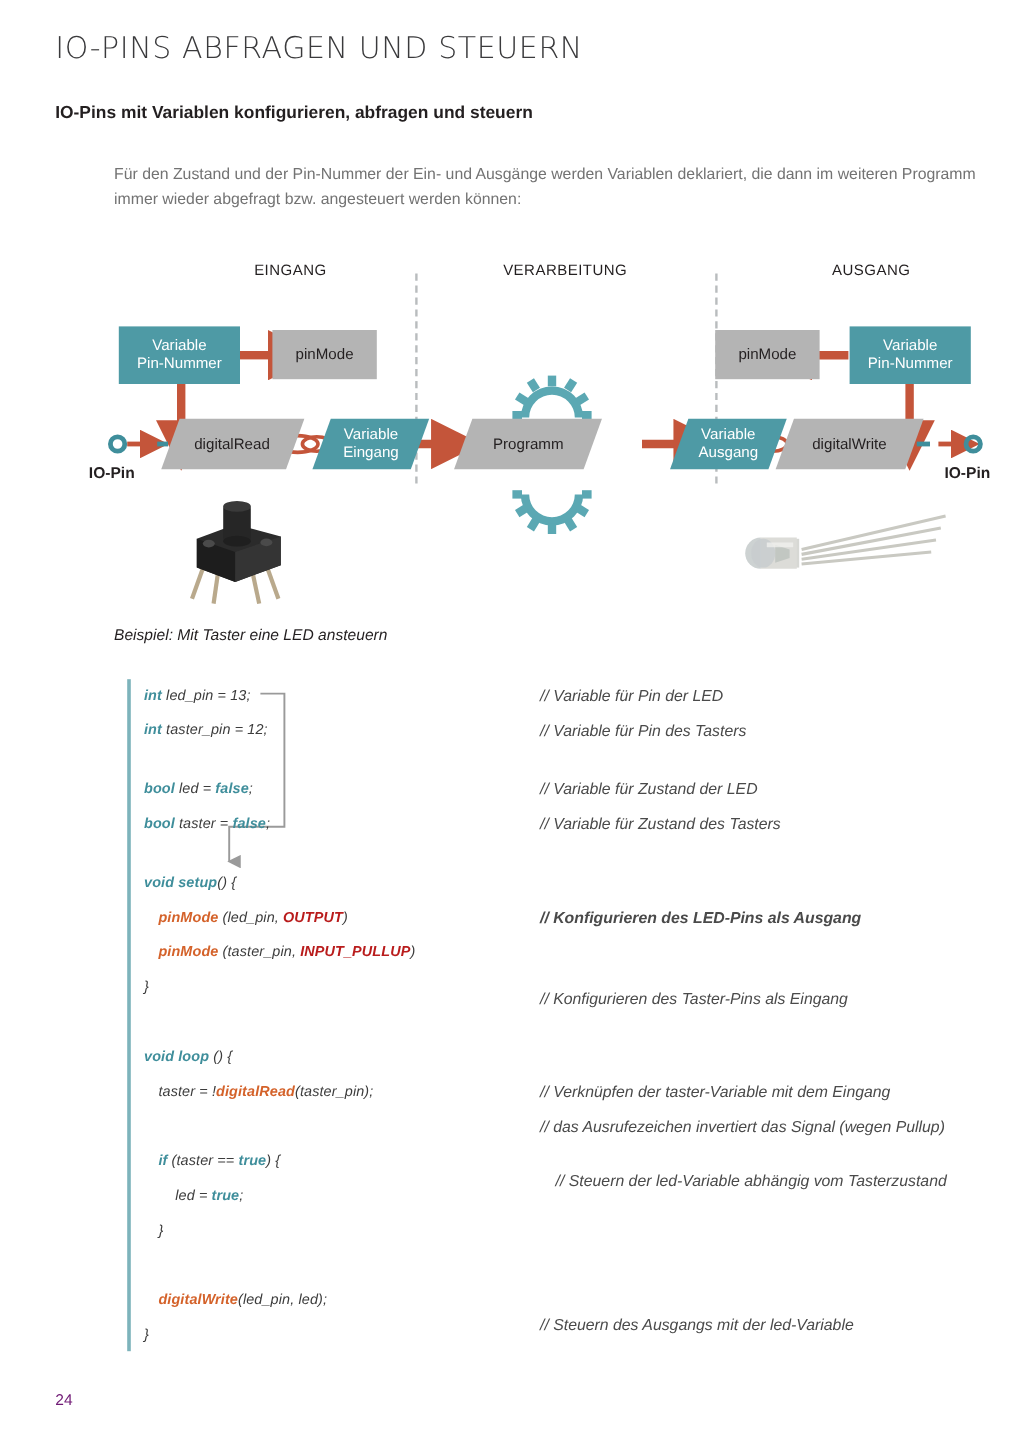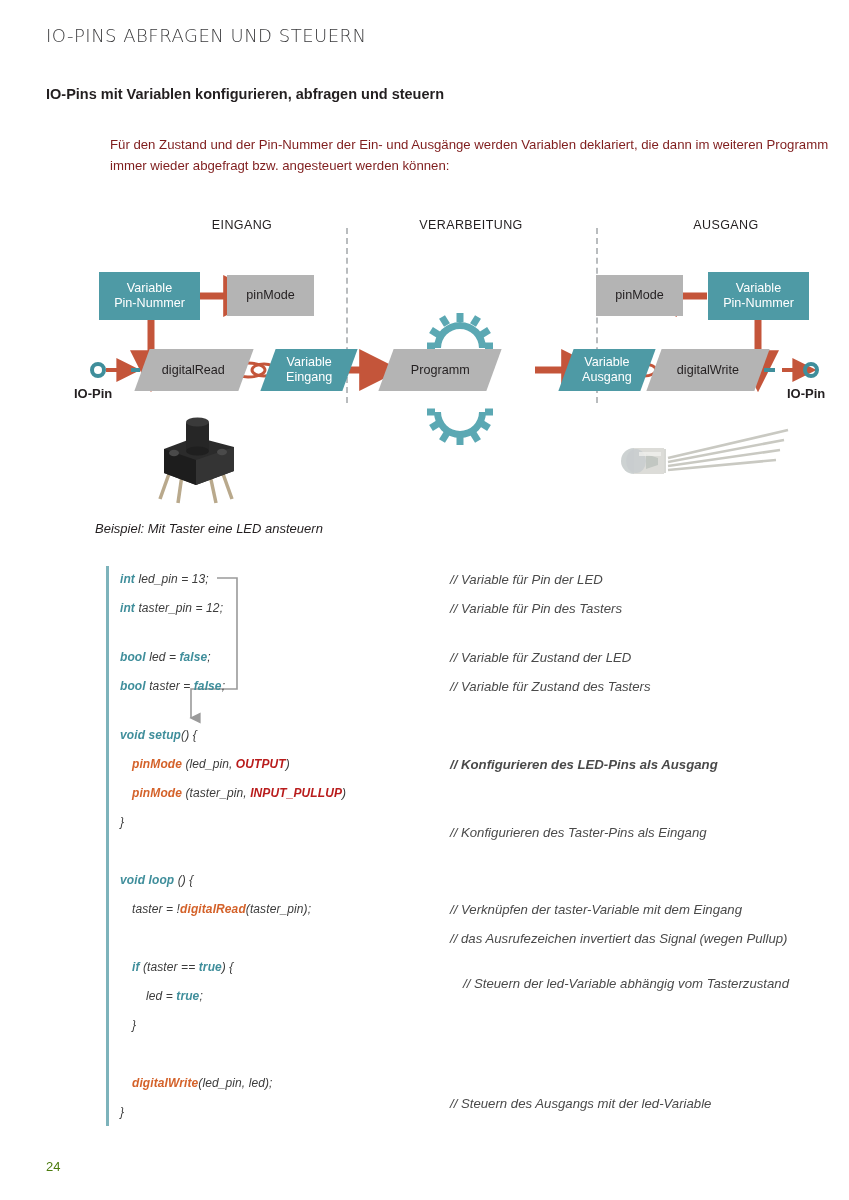--- a/index.html
+++ b/index.html
@@ -14,21 +14,21 @@
     font-family: "Liberation Sans", sans-serif;
     color: #231f20;
     overflow: hidden;
   }
 
   
   .page-title {
     position: absolute;
     left: 46px;
     top: 25px;
-    font-size: 18px;
+    font-size: 25px;
     letter-spacing: 0.5px;
     font-weight: 300;
     color: #3a3a3c;
     font-family: "DejaVu Sans", sans-serif;
     font-stretch: condensed;
     white-space: nowrap;
   }
   .section-heading {
     position: absolute;
     left: 46px;
@@ -38,22 +38,21 @@
     color: #231f20;
     white-space: nowrap;
   }
   .intro-para {
     position: absolute;
     left: 95px;
     top: 134px;
     width: 722px;
     font-size: 13.2px;
     line-height: 1.62;
-    color: #7f1d1d;
-    margin-left: 15px;
+    color: #737373;
   }
 
   
   .diagram {
     position: absolute;
     left: 46px;
     top: 218px;
     width: 770px;
     height: 290px;
   }
@@ -160,21 +159,21 @@
     white-space: nowrap;
   }
   .connector { position: absolute; left: 0; top: 0; overflow: visible; }
 
   
   .page-number {
     position: absolute;
     left: 46px;
     top: 1159px;
     font-size: 13px;
-    color: #4d7c0f;
+    color: #701a75;
   }
 </style>
 </head>
 <body>
 
 <div class="page-title">IO-PINS ABFRAGEN UND STEUERN</div>
 
 <div class="section-heading">IO-Pins mit Variablen konfigurieren, abfragen und steuern</div>
 
 <div class="intro-para">Für den Zustand und der Pin-Nummer der Ein- und Ausgänge werden Variablen deklariert, die dann im weiteren Programm immer wieder abgefragt bzw. angesteuert werden können:</div>

